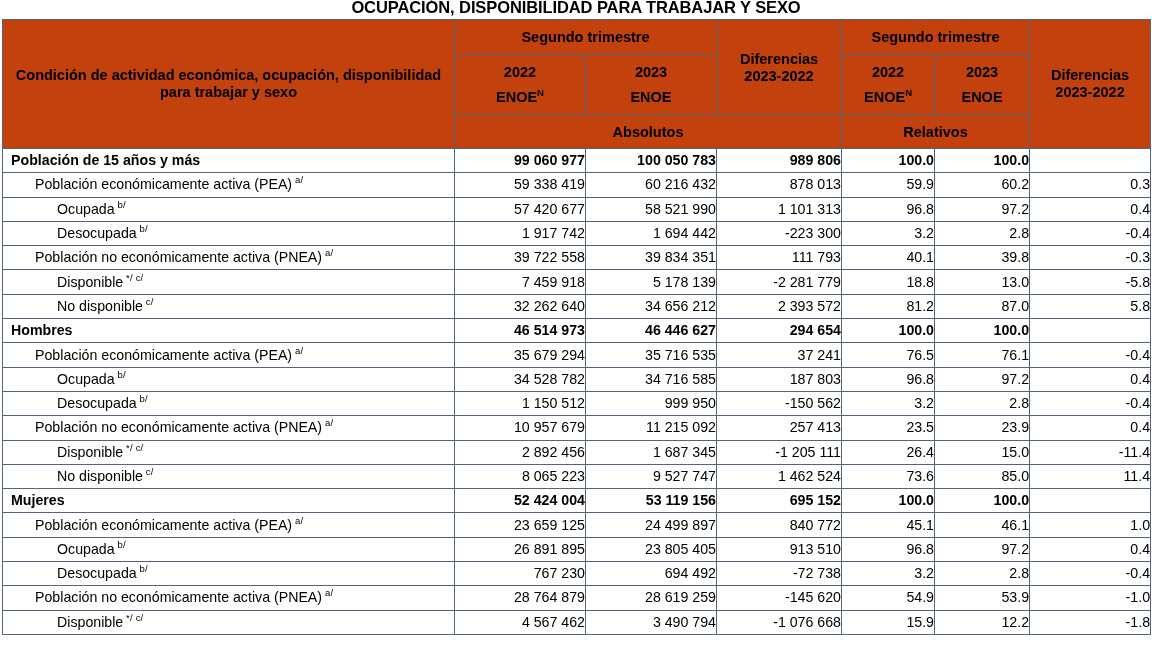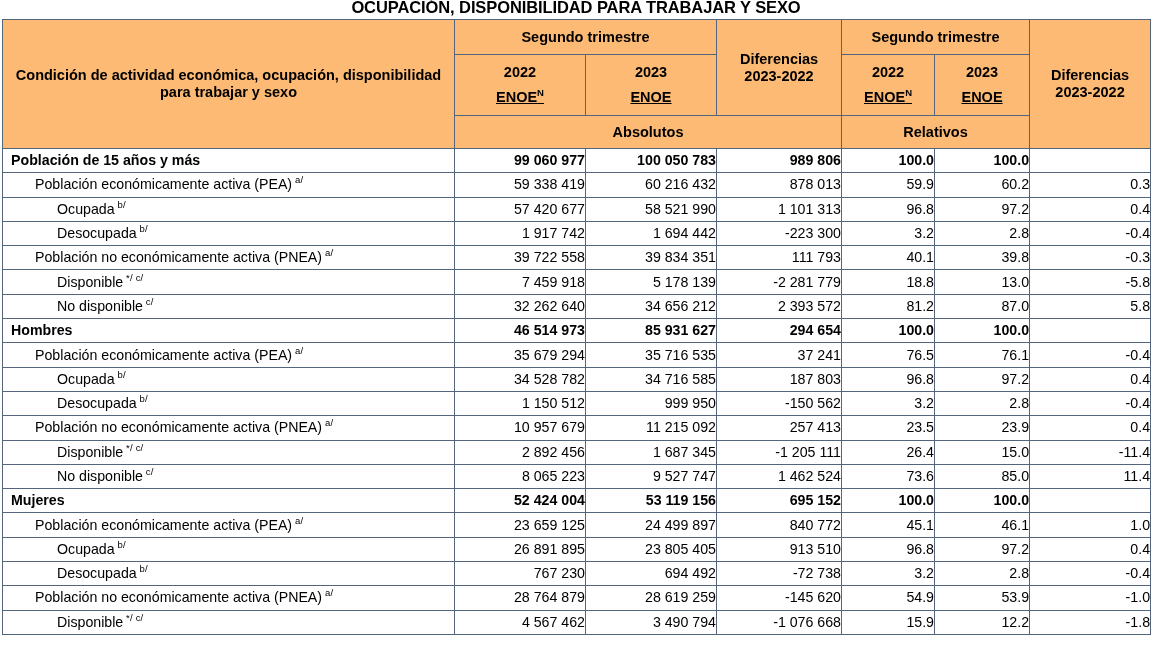--- a/index.html
+++ b/index.html
@@ -53,21 +53,21 @@
 
   table.data th,
   table.data td {
     border: 1px solid #53657d;
     padding: 0;
     vertical-align: middle;
   }
 
   
   table.data thead th {
-    background: #fdba74;
+    background: #c2410c;
     font-weight: bold;
     font-size: 14.5px;
     text-align: center;
     line-height: 17px;
     padding: 2px 3px;
   }
 
   th.stub-head {
     text-align: left;
     padding: 0 8px;
@@ -77,21 +77,21 @@
   }
 
   th.tall {
     height: 30px;
   }
 
   th.yr {
     height: 56px;
   }
   th.yr .yr-num { display: block; text-align: center; }
-  th.yr .yr-src { display: block; margin-top: 8px; text-decoration: underline; }
+  th.yr .yr-src { display: block; margin-top: 8px; }
 
   th.scale {
     height: 28px;
   }
 
   sup.sup-n {
     font-size: 9.5px;
     vertical-align: super;
     line-height: 0;
   }
@@ -252,21 +252,21 @@
             <td class="num">32 262 640</td>
             <td class="num">34 656 212</td>
             <td class="num">2 393 572</td>
             <td class="num">81.2</td>
             <td class="num">87.0</td>
             <td class="num">5.8</td>
           </tr>
           <tr class="total">
             <td class="lbl ind0"><span>Hombres</span></td>
             <td class="num">46 514 973</td>
-            <td class="num">85 931 627</td>
+            <td class="num">46 446 627</td>
             <td class="num">294 654</td>
             <td class="num">100.0</td>
             <td class="num">100.0</td>
             <td class="num empty"></td>
           </tr>
           <tr>
             <td class="lbl ind1"><span>Población económicamente activa (PEA)</span><sup class="fn"> a/</sup></td>
             <td class="num">35 679 294</td>
             <td class="num">35 716 535</td>
             <td class="num">37 241</td>

